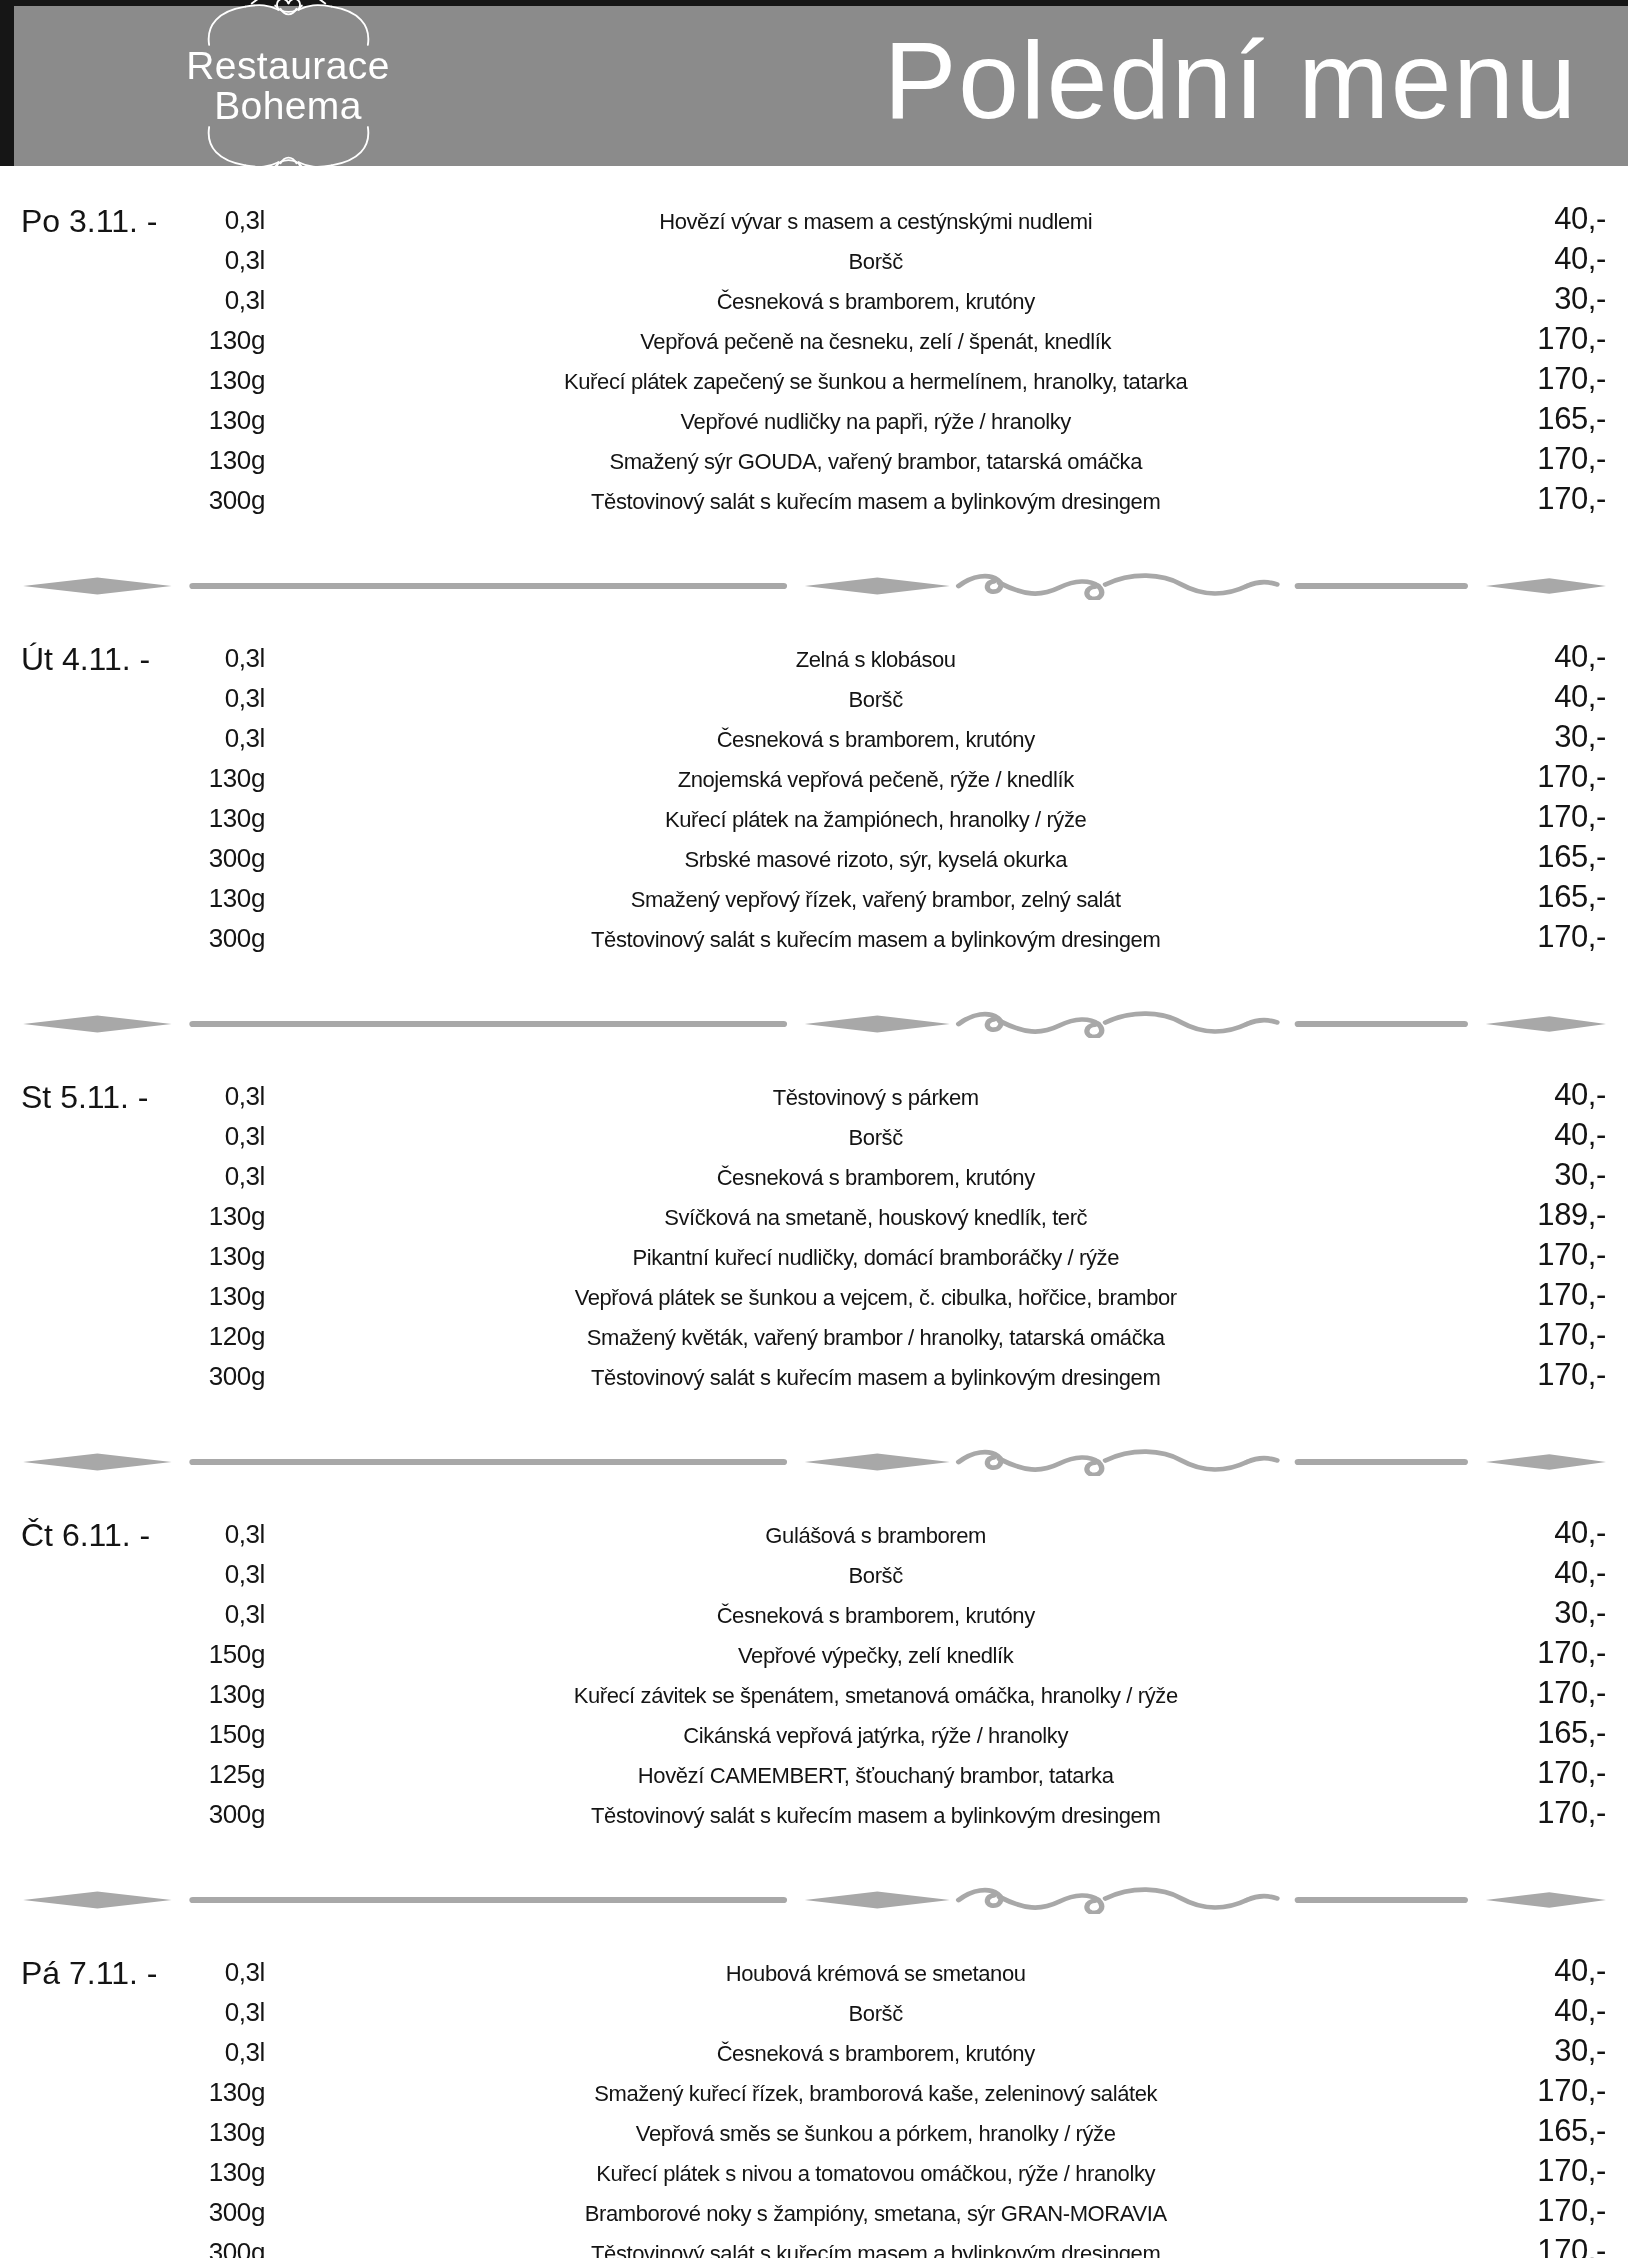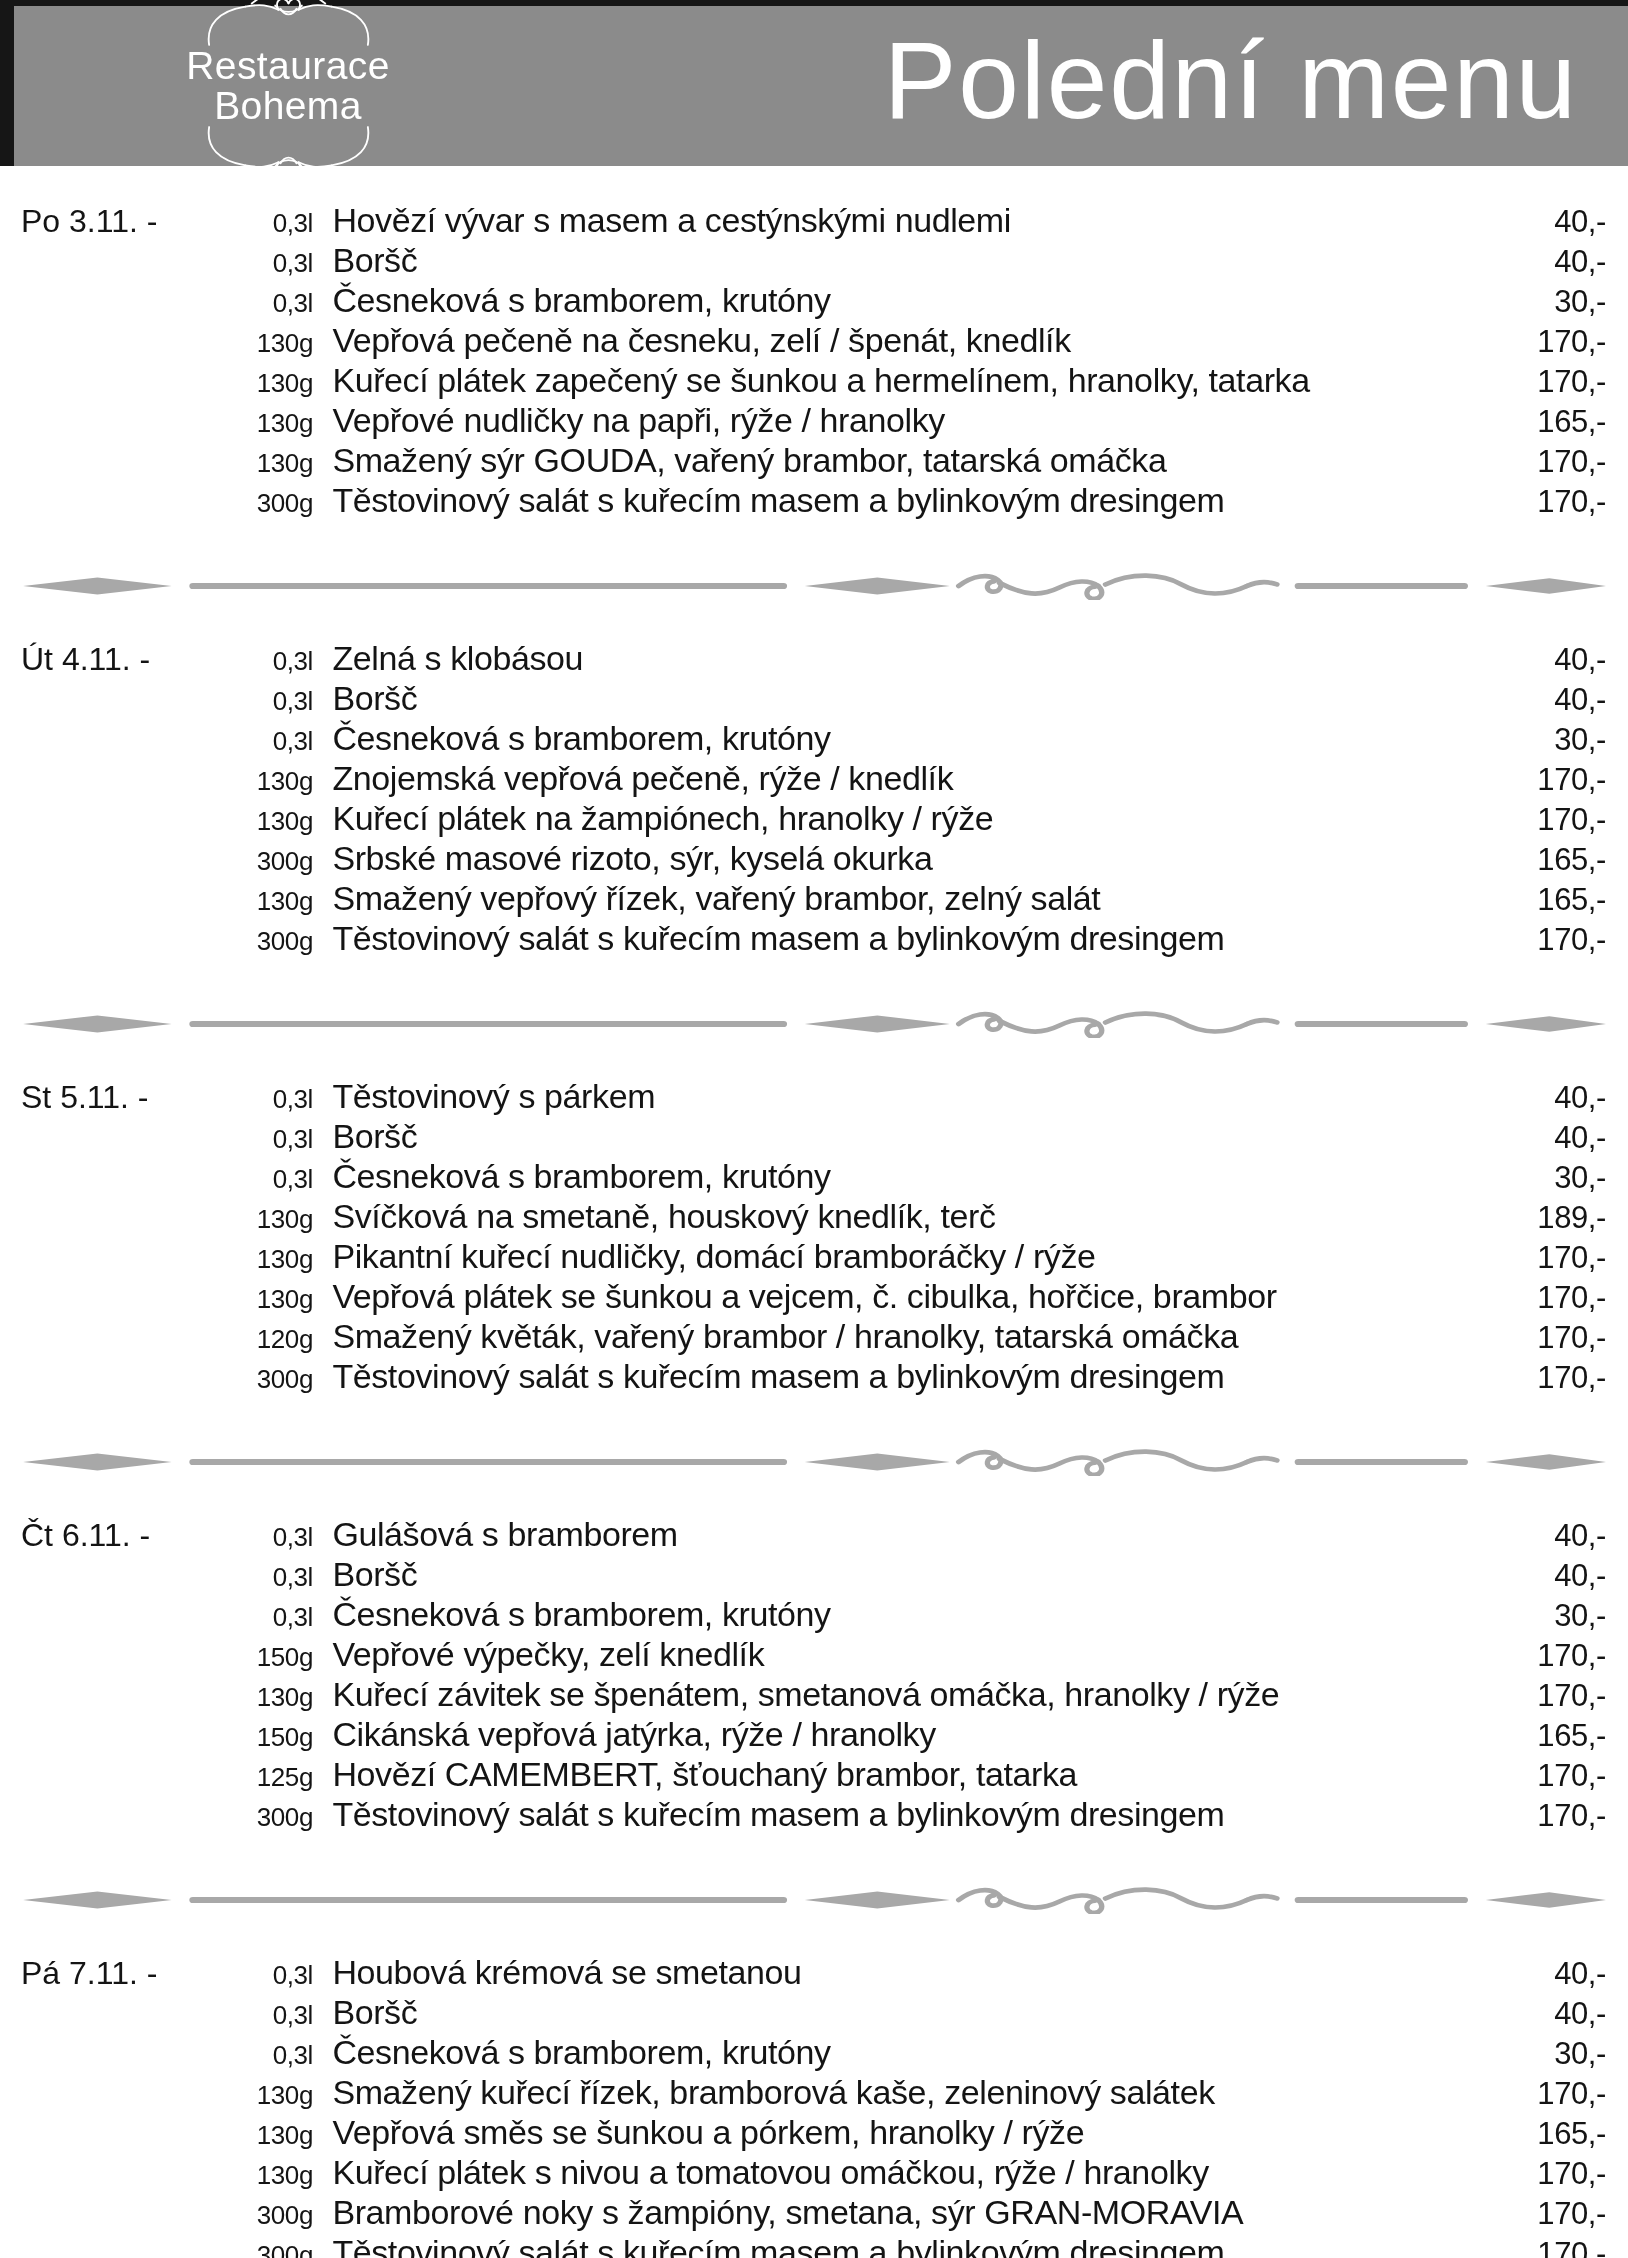--- a/index.html
+++ b/index.html
@@ -18,29 +18,29 @@
     display:flex;flex-direction:column;align-items:center;line-height:1.02;
   }
   .logo svg{display:block;}
   .logo-text{font-size:39px;letter-spacing:0.4px;}
   .title{
     position:absolute;right:51px;top:10.6px;font-size:109px;color:#ffffff;
     letter-spacing:1.8px;font-weight:400;white-space:nowrap;margin-left:16px;
   }
   
   .menu{padding-top:35px;}
-  .section{display:flex;align-items:flex-start;gap:48px;}
+  .section{display:flex;align-items:flex-start;}
   .day-col{
     width:166px;box-sizing:border-box;padding-left:21px;padding-top:1.8px;
     font-size:32px;white-space:nowrap;
   }
   .rows{flex:1;}
   .row{display:flex;align-items:baseline;height:40px;}
   .portion{width:99px;text-align:right;font-size:26px;letter-spacing:-0.4px;}
-  .dish{flex:1;padding-left:19.4px;font-size:34px;letter-spacing:-0.4px;white-space:nowrap;}
+  .dish{flex:1;padding-left:19.4px;font-size:22px;letter-spacing:-0.4px;white-space:nowrap;text-align:center;}
   .price{width:139px;text-align:right;padding-right:23px;font-size:31px;letter-spacing:-0.4px;}
   
   .divider{margin:51px 0 39px 0;padding:0 16px;}
   .divider svg{display:block;width:100%;height:28px;}
 </style>
 </head>
 <body>
 
 <div class="header">
   <div class="logo">

